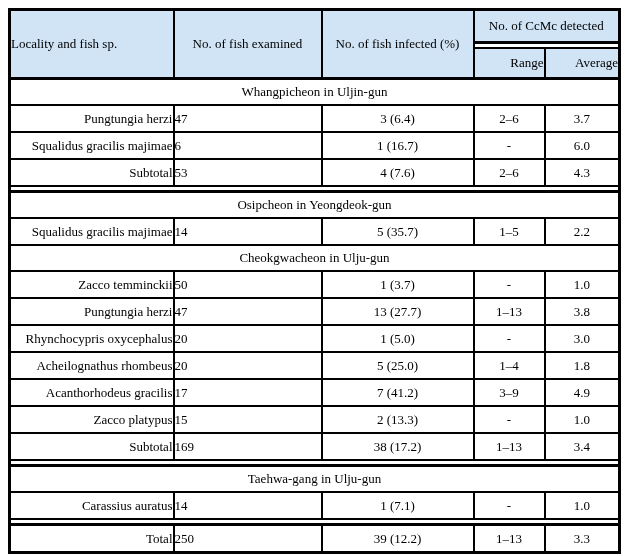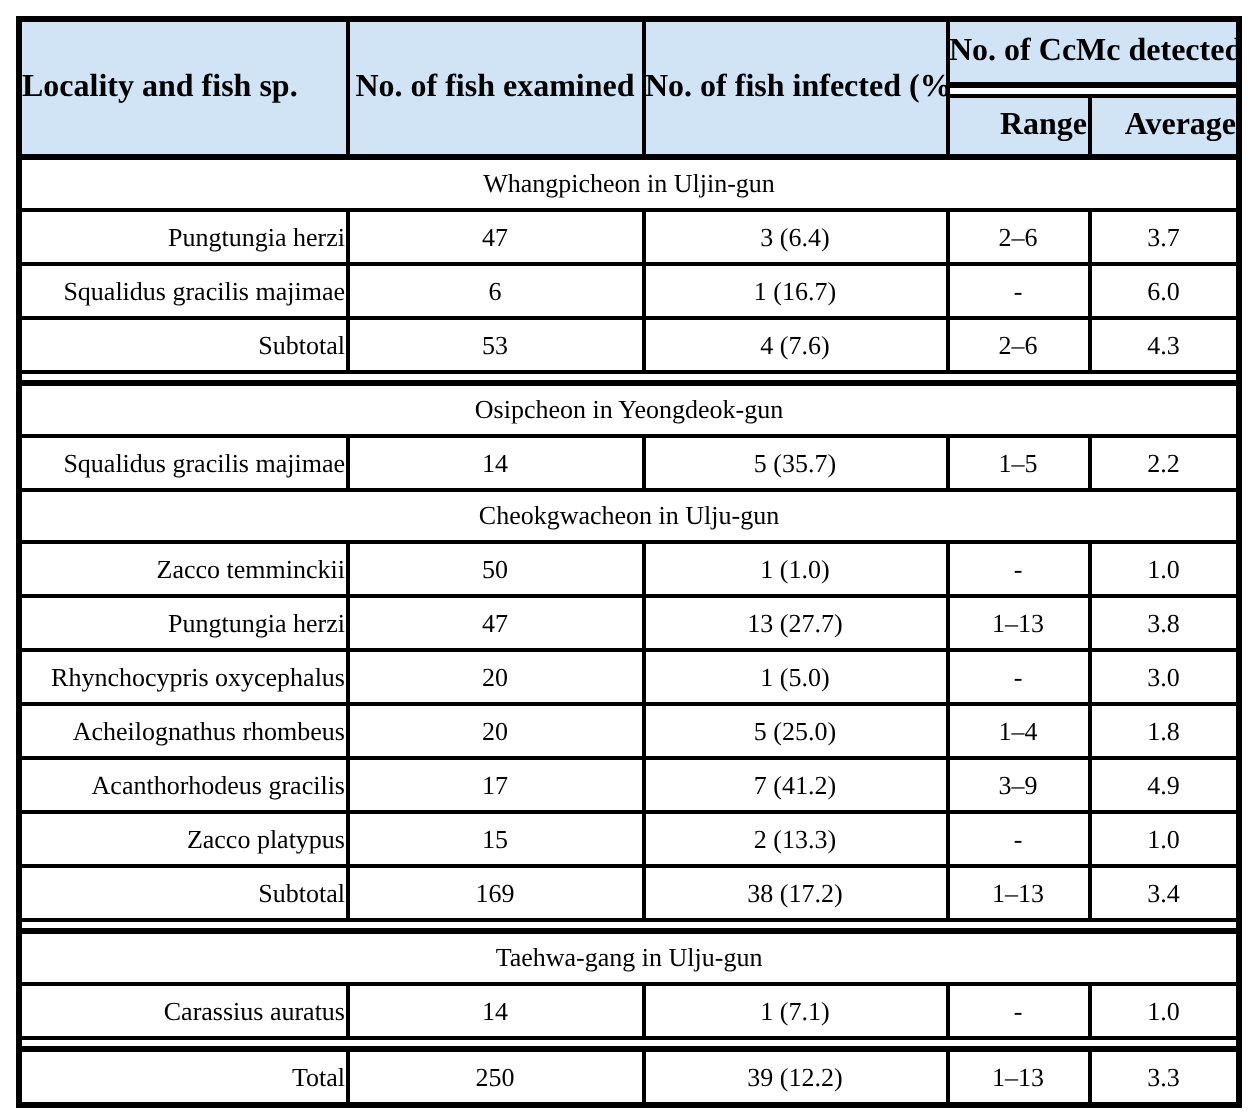--- a/index.html
+++ b/index.html
@@ -31,22 +31,22 @@
   table.data-table td {
     border: 2px solid #000000;
     padding: 0;
     vertical-align: middle;
     white-space: nowrap;
     overflow: hidden;
   }
   
   thead th {
     background: #d0e4f6;
-    font-weight: bold;
-    font-size: 16px;
+    font-weight: normal;
+    font-size: 13px;
   }
   th.h-locality {
     text-align: left;
     padding-left: 5px;
   }
   th.h-center { text-align: center; }
   th.h-group { height: 30px; text-align: center; }
   tr.hsep-row .hsep-cell {
     background: #ffffff;
     height: 3px;
@@ -61,21 +61,21 @@
   thead { border-bottom: 3px solid #000000; }
   
   td.section-cell {
     height: 24px;
     text-align: center;
     padding-left: 5px;
     background: #ffffff;
   }
   tbody td { height: 25px; background: #ffffff; }
   td.name  { text-align: right;  padding-left: 5px; }
-  td.num   { text-align: center; padding-right: 6px; margin-left: 35px; }
+  td.num   { text-align: left; padding-right: 6px; margin-left: 35px; }
   td.ctr   { text-align: center; font-family: Liberation Serif, serif; }
   tr.sep-row td.sep-cell {
     height: 3px;
     padding: 0;
     border-top: 1px solid #000000;
     border-bottom: 3.5px solid #000000;
     background: #ffffff;
   }
 </style>
 </head>
@@ -142,21 +142,21 @@
           <td class="ctr">5 (35.7)</td>
           <td class="ctr">1–5</td>
           <td class="ctr">2.2</td>
         </tr>
         <tr>
           <td colspan="5" class="section-cell">Cheokgwacheon in Ulju-gun</td>
         </tr>
         <tr>
           <td class="name">Zacco temminckii</td>
           <td class="num">50</td>
-          <td class="ctr">1 (1.0)</td>
+          <td class="ctr">1 (3.7)</td>
           <td class="ctr">-</td>
           <td class="ctr">1.0</td>
         </tr>
         <tr>
           <td class="name">Pungtungia herzi</td>
           <td class="num">47</td>
           <td class="ctr">13 (27.7)</td>
           <td class="ctr">1–13</td>
           <td class="ctr">3.8</td>
         </tr>

